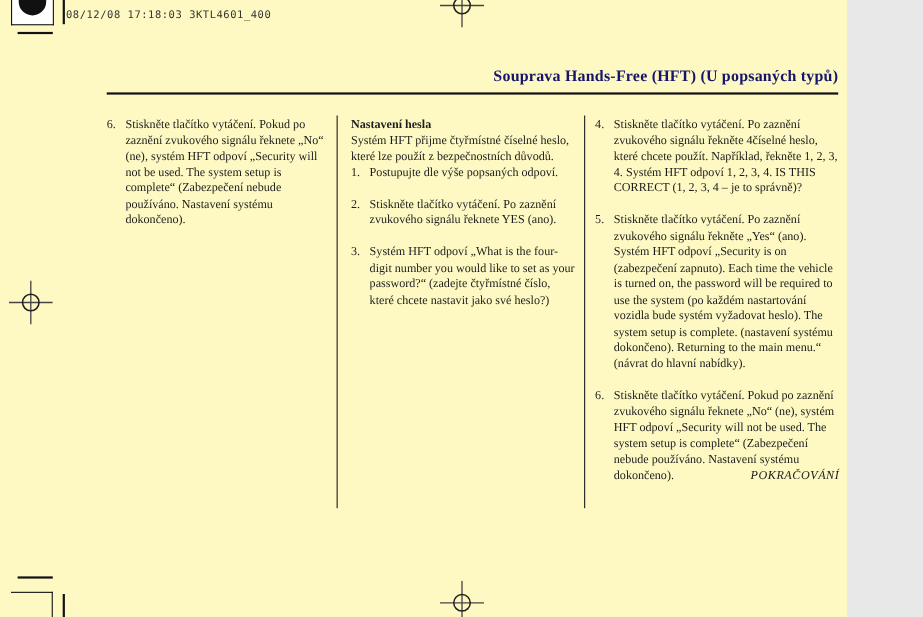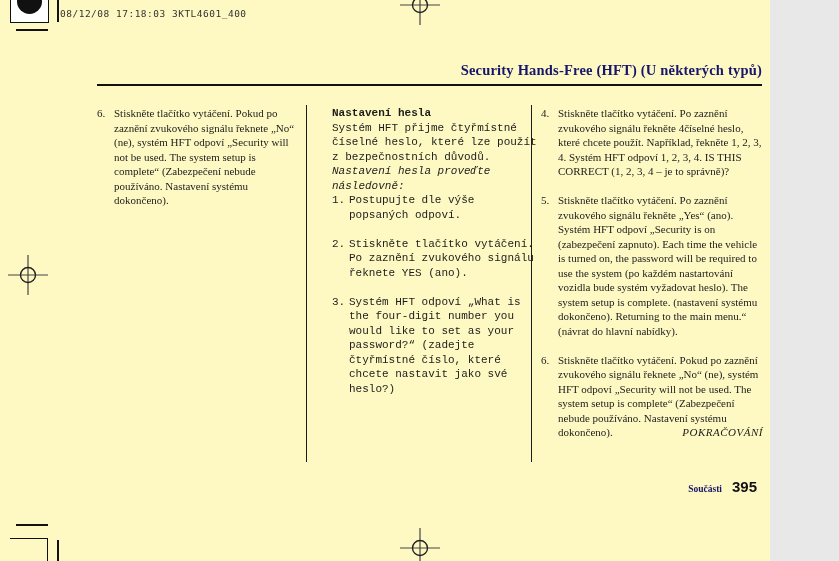--- a/index.html
+++ b/index.html
@@ -22,21 +22,21 @@
   .title {
     position:absolute; left:97px; top:62px; width:665px;
     text-align:right; font-size:14.5px; font-weight:bold; color:#15156b;
     letter-spacing:0.2px;
   }
   .title-rule { position:absolute; left:97px; top:84px; width:665px; height:2px; background:#111; }
 
   
   .col { position:absolute; top:106px; font-size:11px; line-height:14.5px; color:#1c1c1c; }
   .col-1 { left:97px;  width:204px; }
-  .col-2 { left:332px; width:206px;font-family:Liberation Mono, monospace; }
+  .col-2 { left:319px; width:206px; }
   .col-3 { left:541px; width:222px; }
   .divider { position:absolute; top:105px; width:1.3px; height:357px; background:#1c1c1c; }
   .divider-1 { left:306px; }
   .divider-2 { left:531px; }
 
   .item { position:relative; padding-left:17px; margin-bottom:14.5px; }
   .item .num { position:absolute; left:0; top:0; }
   .item p, .col p { margin:0; }
   .para { margin-bottom:14.5px; }
   .heading { font-weight:bold; margin:0; }
@@ -93,37 +93,36 @@
       <line x1="0" y1="20" x2="40" y2="20" stroke="#444" stroke-width="1.2"></line>
       <circle cx="20" cy="20" r="7.5" fill="none" stroke="#222" stroke-width="1.4"></circle>
   </svg>
   <svg class="crosshair" style="left:400px;top:528px;" viewBox="0 0 40 40">
     <line x1="20" y1="0" x2="20" y2="40" stroke="#444" stroke-width="1.2"></line>
       <line x1="0" y1="20" x2="40" y2="20" stroke="#444" stroke-width="1.2"></line>
       <circle cx="20" cy="20" r="7.5" fill="none" stroke="#222" stroke-width="1.4"></circle>
   </svg>
 
   <div class="stamp">08/12/08 17:18:03 3KTL4601_400</div>
-  <div class="title">Security Hands-Free (HFT) (U některých typů)</div>
+  <div class="title">Souprava Hands-Free (HFT) (U popsaných typů)</div>
   <div class="title-rule"></div>
 
   <div class="divider divider-1"></div>
   <div class="divider divider-2"></div>
 
   <div class="col col-1">
     <div class="item">
       <span class="num">6.</span>
       <p>Stiskněte tlačítko vytáčení. Pokud po zaznění zvukového signálu řeknete „No“ (ne), systém HFT odpoví „Security will not be used. The system setup is complete“ (Zabezpečení nebude používáno. Nastavení systému dokončeno).</p>
     </div>
   </div>
 
   <div class="col col-2">
     <p class="heading">Nastavení hesla</p>
     <p class="para">Systém HFT přijme čtyřmístné číselné heslo, které lze použít z bezpečnostních důvodů.</p>
-    <p class="italic">Nastavení hesla proveďte následovně:</p>
     <div class="item" style="margin-bottom:14.5px;">
       <span class="num">1.</span>
       <p>Postupujte dle výše popsaných odpoví.</p>
     </div>
     <div class="item">
       <span class="num">2.</span>
       <p>Stiskněte tlačítko vytáčení. Po zaznění zvukového signálu řeknete YES (ano).</p>
     </div>
     <div class="item">
       <span class="num">3.</span>
@@ -142,18 +141,14 @@
     </div>
     <div class="item">
       <span class="num">6.</span>
       <p>
         <span>Stiskněte tlačítko vytáčení. Pokud po zaznění zvukového signálu řeknete „No“ (ne), systém HFT odpoví „Security will not be used. The system setup is complete“ (Zabezpečení nebude používáno. Nastavení systému dokončeno).</span>
         <span class="cont">POKRAČOVÁNÍ</span>
       </p>
     </div>
   </div>
 
-  <div class="footer">
-    <span class="footer-section">Součásti</span>
-    <span class="footer-page">395</span>
-  </div>
 
 </div>
 
 </body></html>

